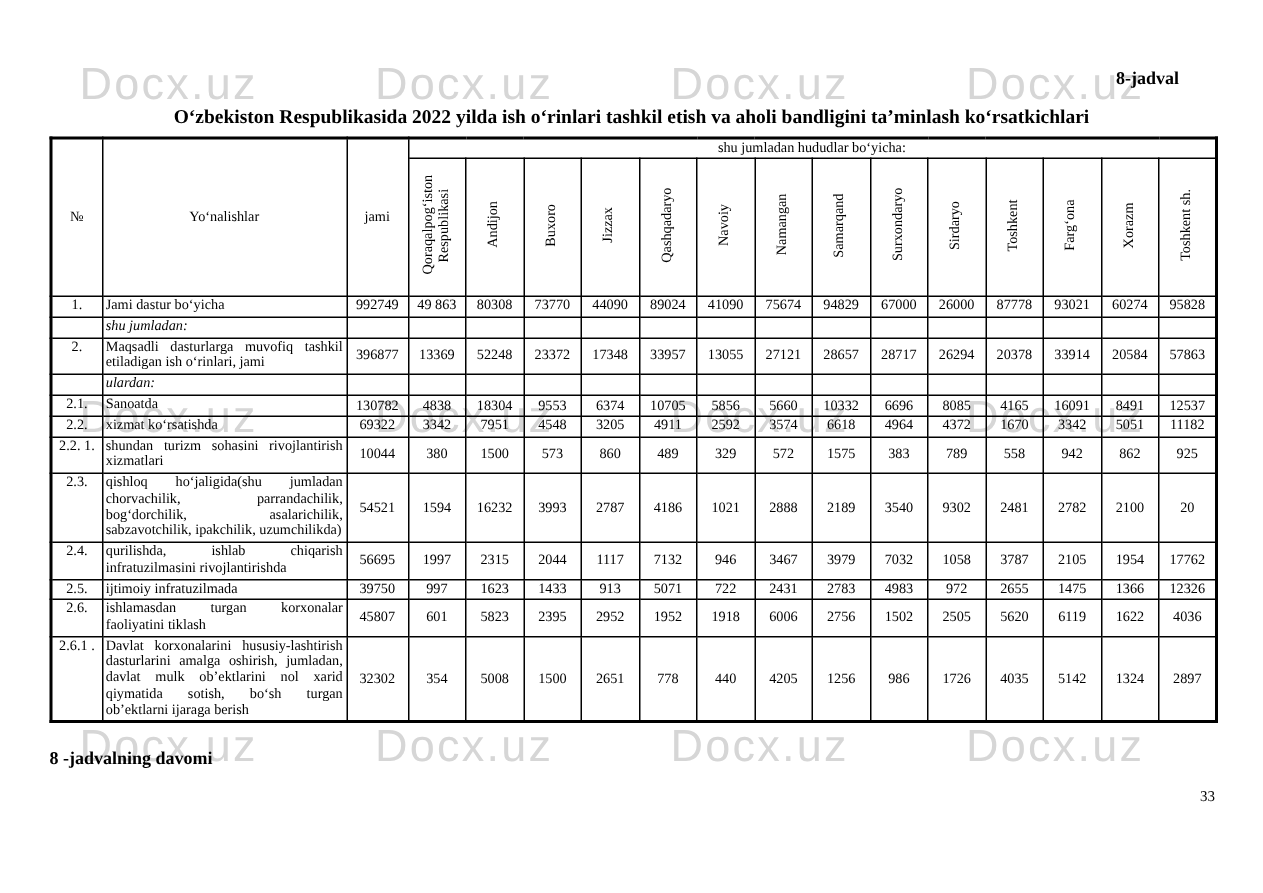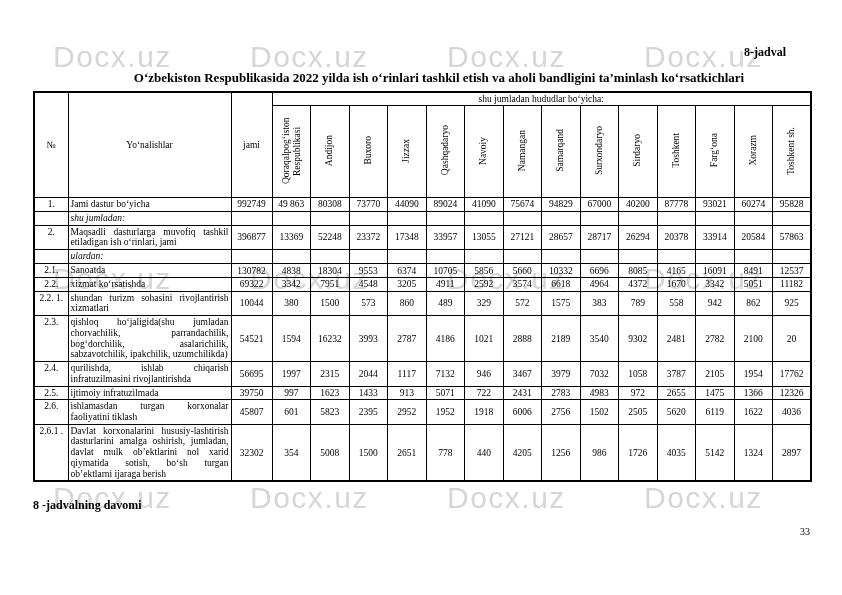--- a/index.html
+++ b/index.html
@@ -11,21 +11,21 @@
   #watermarks{position:absolute;inset:0;z-index:0}
   .wm{
     position:absolute;
     font-family:"Liberation Sans","DejaVu Sans",sans-serif;
     font-size:30px;font-weight:500;color:#d6d6d6;letter-spacing:1.5px;
     user-select:none;white-space:nowrap;margin-left:28px;
   }
   
   #content{position:absolute;inset:0;z-index:1}
   .table-label{position:absolute;top:45px;left:33px;width:753px;text-align:right;font-size:12px;font-weight:bold}
-  .doc-title{position:absolute;top:70px;left:38px;width:802px;text-align:center;font-size:13px;font-weight:bold}
+  .doc-title{position:absolute;top:70px;left:20px;width:802px;text-align:center;font-size:13px;font-weight:bold}
   table.main{
     position:absolute;top:91px;left:33px;width:777px;
     border-collapse:collapse;table-layout:fixed;
     font-size:9.5px;background:transparent;border:2px solid #000;
   }
   .main th,.main td{
     border:1px solid #000;padding:1px 2px;vertical-align:middle;
     font-weight:normal;background:transparent;overflow:hidden;
   }
   th.hdr{text-align:center}
@@ -106,21 +106,21 @@
           <td class="num">992749</td>
           <td class="num">49 863</td>
           <td class="num">80308</td>
           <td class="num">73770</td>
           <td class="num">44090</td>
           <td class="num">89024</td>
           <td class="num">41090</td>
           <td class="num">75674</td>
           <td class="num">94829</td>
           <td class="num">67000</td>
-          <td class="num">40200</td>
+          <td class="num">26000</td>
           <td class="num">87778</td>
           <td class="num">93021</td>
           <td class="num">60274</td>
           <td class="num">95828</td>
         </tr>
         <tr class="sub">
           <td class="no"></td>
           <td class="label">shu jumladan:</td>
           <td class="num"></td>
           <td class="num"></td>

